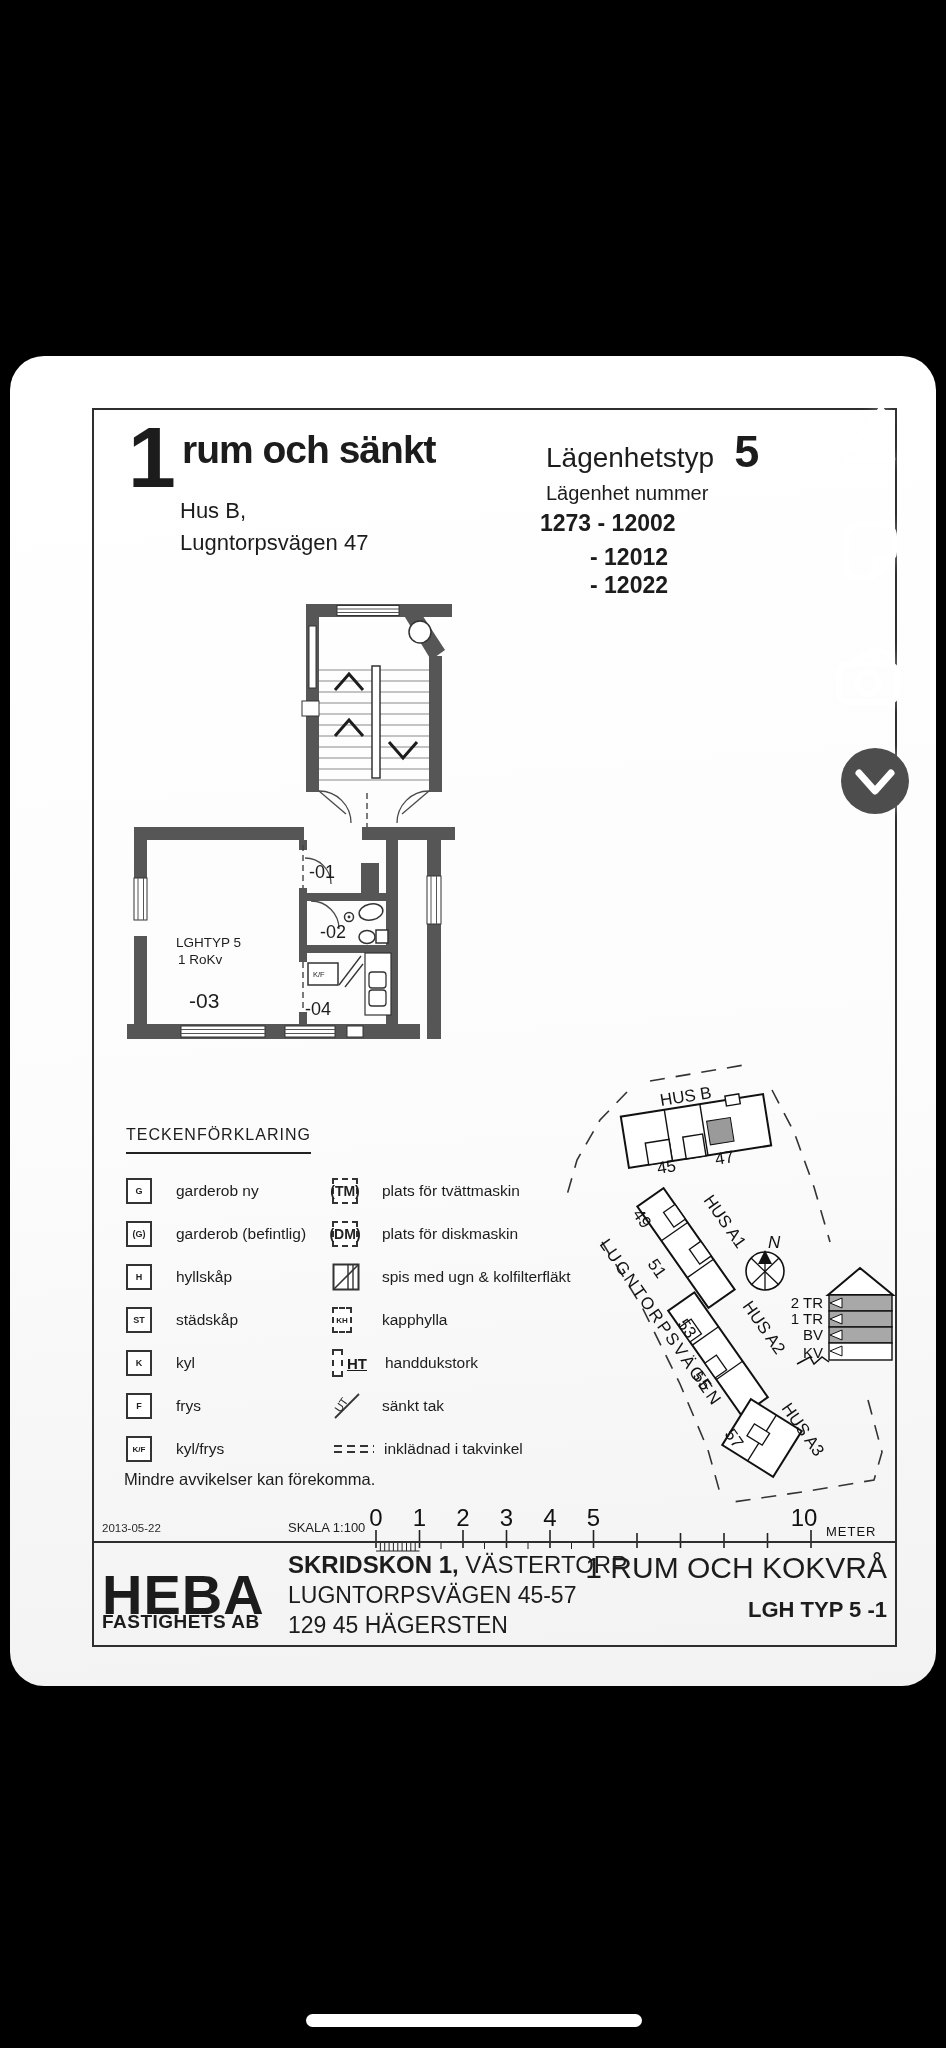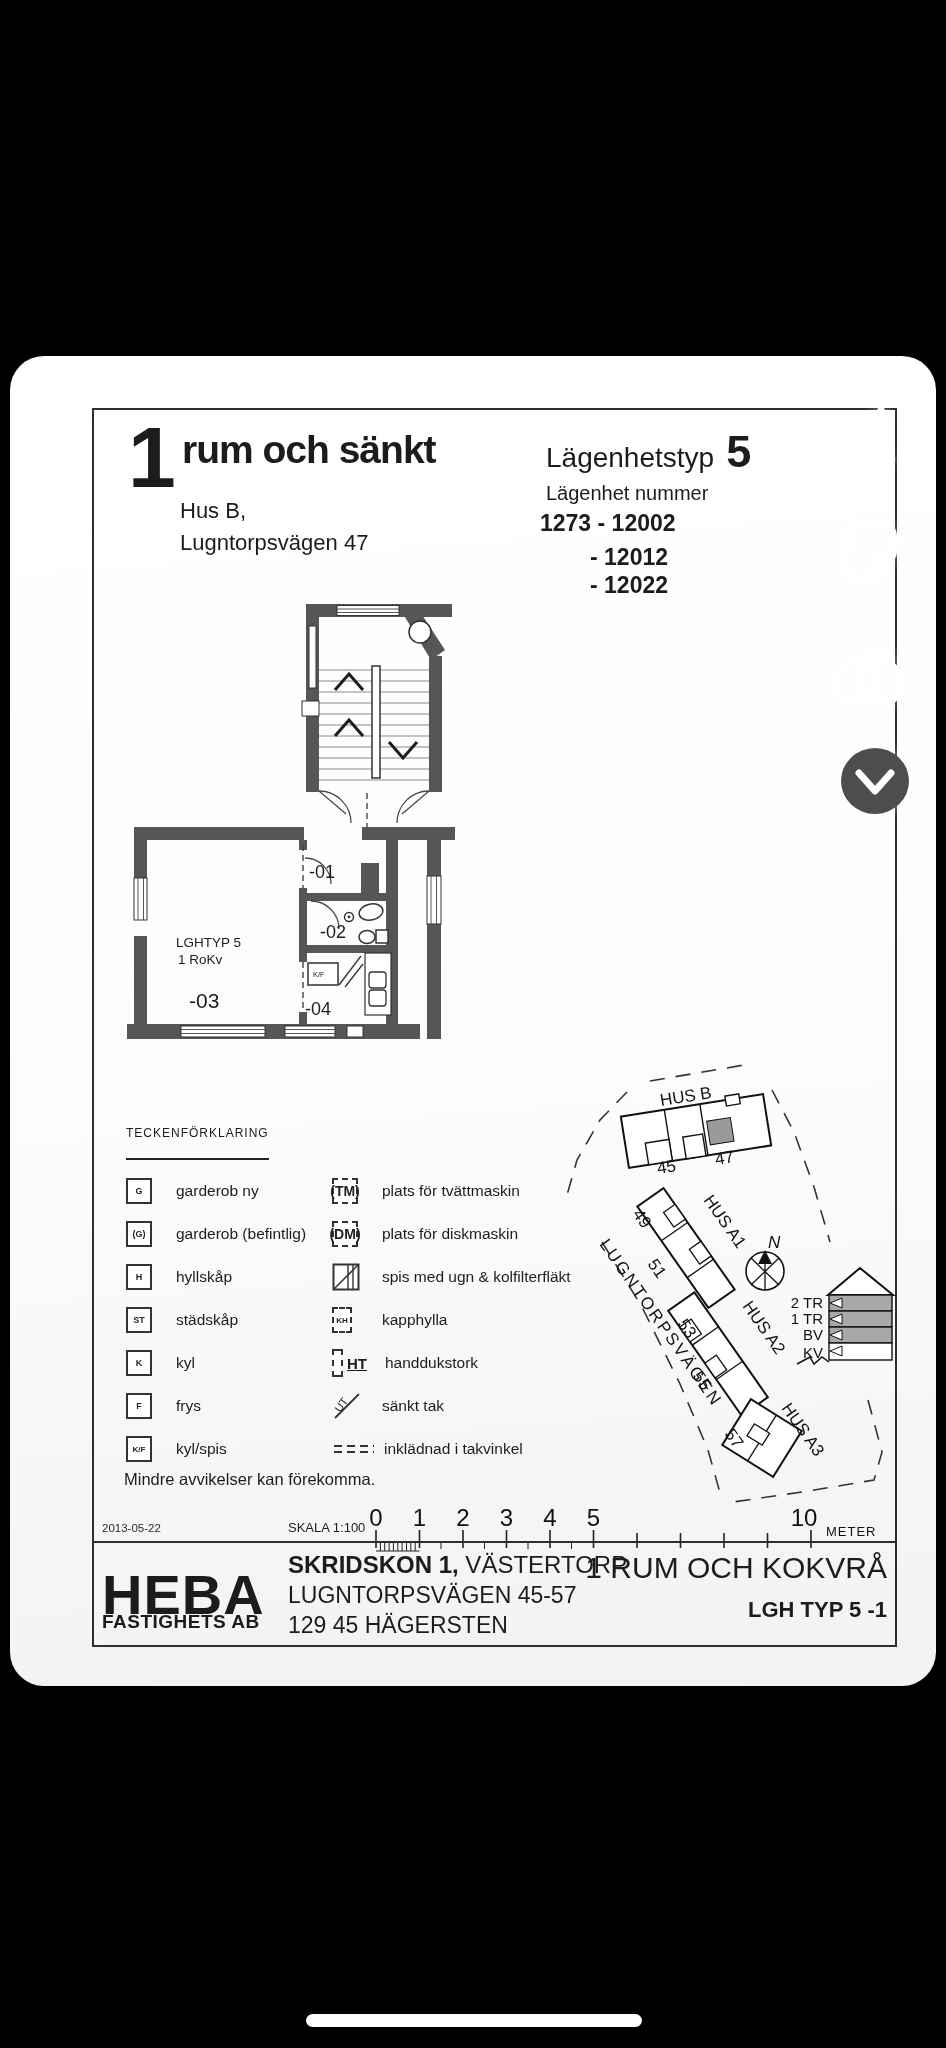--- a/index.html
+++ b/index.html
@@ -21,31 +21,31 @@
   .frame {
     position:absolute; left:82px; top:52px; width:801px; height:1235px;
     border:2px solid #2e2e2e; background:transparent;
   }
 
   
   .h-num   { left:34px;  top:4px;   font-size:86px; font-weight:bold; line-height:86px; letter-spacing:-2px;}
   .h-title { left:88px;  top:18px;  font-size:39px; font-weight:bold; letter-spacing:-1px; }
   .h-addr1 { left:86px;  top:88px;  font-size:22px; }
   .h-addr2 { left:86px;  top:120px; font-size:22px; }
-  .h-type  { left:452px; top:16px; display:flex; align-items:baseline; gap:12px; }
+  .h-type  { left:452px; top:16px; display:flex; align-items:baseline; gap:20px; }
   .h-type .lbl { font-size:28px; }
   .h-type .val { font-size:45px; font-weight:bold; }
   .h-numlbl{ left:452px; top:72px;  font-size:20px; }
   .h-n1    { left:446px; top:100px; font-size:23px; font-weight:bold;text-align:right; }
   .h-n2    { left:496px; top:134px; font-size:23px; font-weight:bold; }
   .h-n3    { left:496px; top:162px; font-size:23px; font-weight:bold; }
 
   
-  .leg-title { left:32px; top:716px; font-size:12px; letter-spacing:1px;
-               border-bottom:2px solid #222; padding-bottom:18px; }
+  .leg-title { left:32px; top:716px; font-size:16px; letter-spacing:1px;
+               border-bottom:2px solid #222; padding-bottom:8px; }
   .lrow { position:absolute; height:30px; display:flex; align-items:center; }
   .lsym {
     width:26px; height:26px; border:2px solid #333; box-sizing:border-box;
     display:flex; align-items:center; justify-content:center;
     font-size:9px; font-weight:bold; color:#222; background:#fff; flex:0 0 auto;
   }
   .lsym.dashed { border-style:dashed; font-size:14px; }
   .lsym.smallbox { width:20px; height:26px; border-style:dashed; font-size:8px; }
   .lsym.tall { width:11px; height:28px; border-style:dashed; }
   .llabel { font-size:15.5px; color:#1c1c1c; margin-left:0; }
@@ -232,21 +232,21 @@
       <span class="llabel">kyl</span>
       </div>
     <div class="lrow" style="left:32px; top:981px;">
       <span class="lsym">F</span>
         <span class="lgap"></span>
       <span class="llabel">frys</span>
       </div>
     <div class="lrow" style="left:32px; top:1024px;">
       <span class="lsym" style="font-size:8px;">K/F</span>
         <span class="lgap"></span>
-      <span class="llabel">kyl/spis</span>
+      <span class="llabel">kyl/frys</span>
       </div>
 
     <div class="lrow" style="left:238px; top:766px;">
       <span class="lsym dashed">(TM)</span>
         <span class="lgap"></span>
       <span class="llabel">plats för tvättmaskin</span>
       </div>
     <div class="lrow" style="left:238px; top:809px;">
       <span class="lsym dashed">(DM)</span>
         <span class="lgap"></span>

